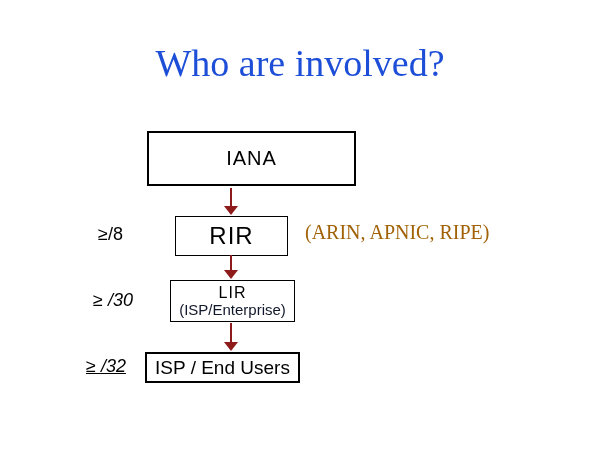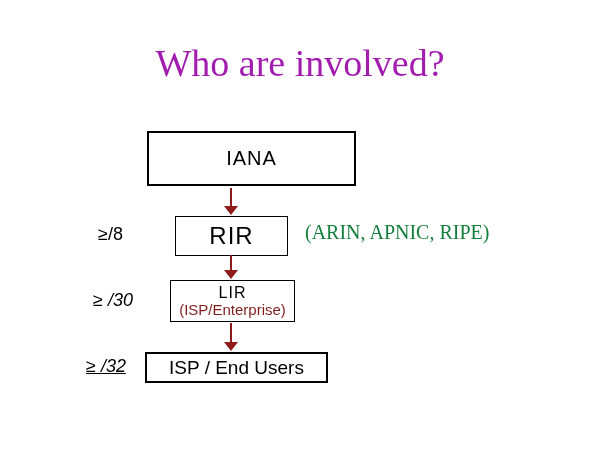--- a/index.html
+++ b/index.html
@@ -20,21 +20,21 @@
     position: absolute;
     top: 42px;
     left: 0;
     width: 600px;
     margin: 0;
     text-align: center;
     font-family: "Liberation Serif", serif;
     font-weight: normal;
     font-size: 38px;
     line-height: 1.15;
-    color: #a21caf;
+    color: #1d4ed8;
   }
   .box {
     position: absolute;
     background: #ffffff;
     border: 1px solid #000000;
     display: flex;
     flex-direction: column;
     align-items: center;
     justify-content: center;
     text-align: center;
@@ -56,25 +56,25 @@
   }
   .box-lir .lir-main {
     font-size: 16px;
     font-weight: normal;
     line-height: 1.1;
     letter-spacing: 1px;
   }
   .box-lir .lir-sub {
     font-size: 15px;
     line-height: 1.1;
-    color: #7f1d1d;
+    color: #0f172a;
     white-space: nowrap;
   }
   .box-isp {
-    left: 145px; top: 352px; width: 183px; height: 31px;
+    left: 145px; top: 352px; width: 155px; height: 31px;
     border-width: 2px;
     font-size: 19px;
     white-space: nowrap;
   }
   .arrow {
     position: absolute;
     width: 14px;
     display: flex;
     flex-direction: column;
     align-items: center;
@@ -102,21 +102,21 @@
   }
   .side-label .italic { font-style: italic; }
   .label-8  { left: 98px; top: 224px; }
   .label-20 { left: 93px; top: 290px; }
   .label-32 { left: 86px; top: 356px; text-decoration: underline; }
   .annotation {
     position: absolute;
     left: 305px; top: 221px;
     font-family: "Liberation Serif", serif;
     font-size: 20px;
-    color: #15803d;
+    color: #a16207;
     white-space: nowrap;
   }
 </style>
 </head>
 <body>
 
 <div class="slide">
 
   <h1 class="title">Who are involved?</h1>
 

